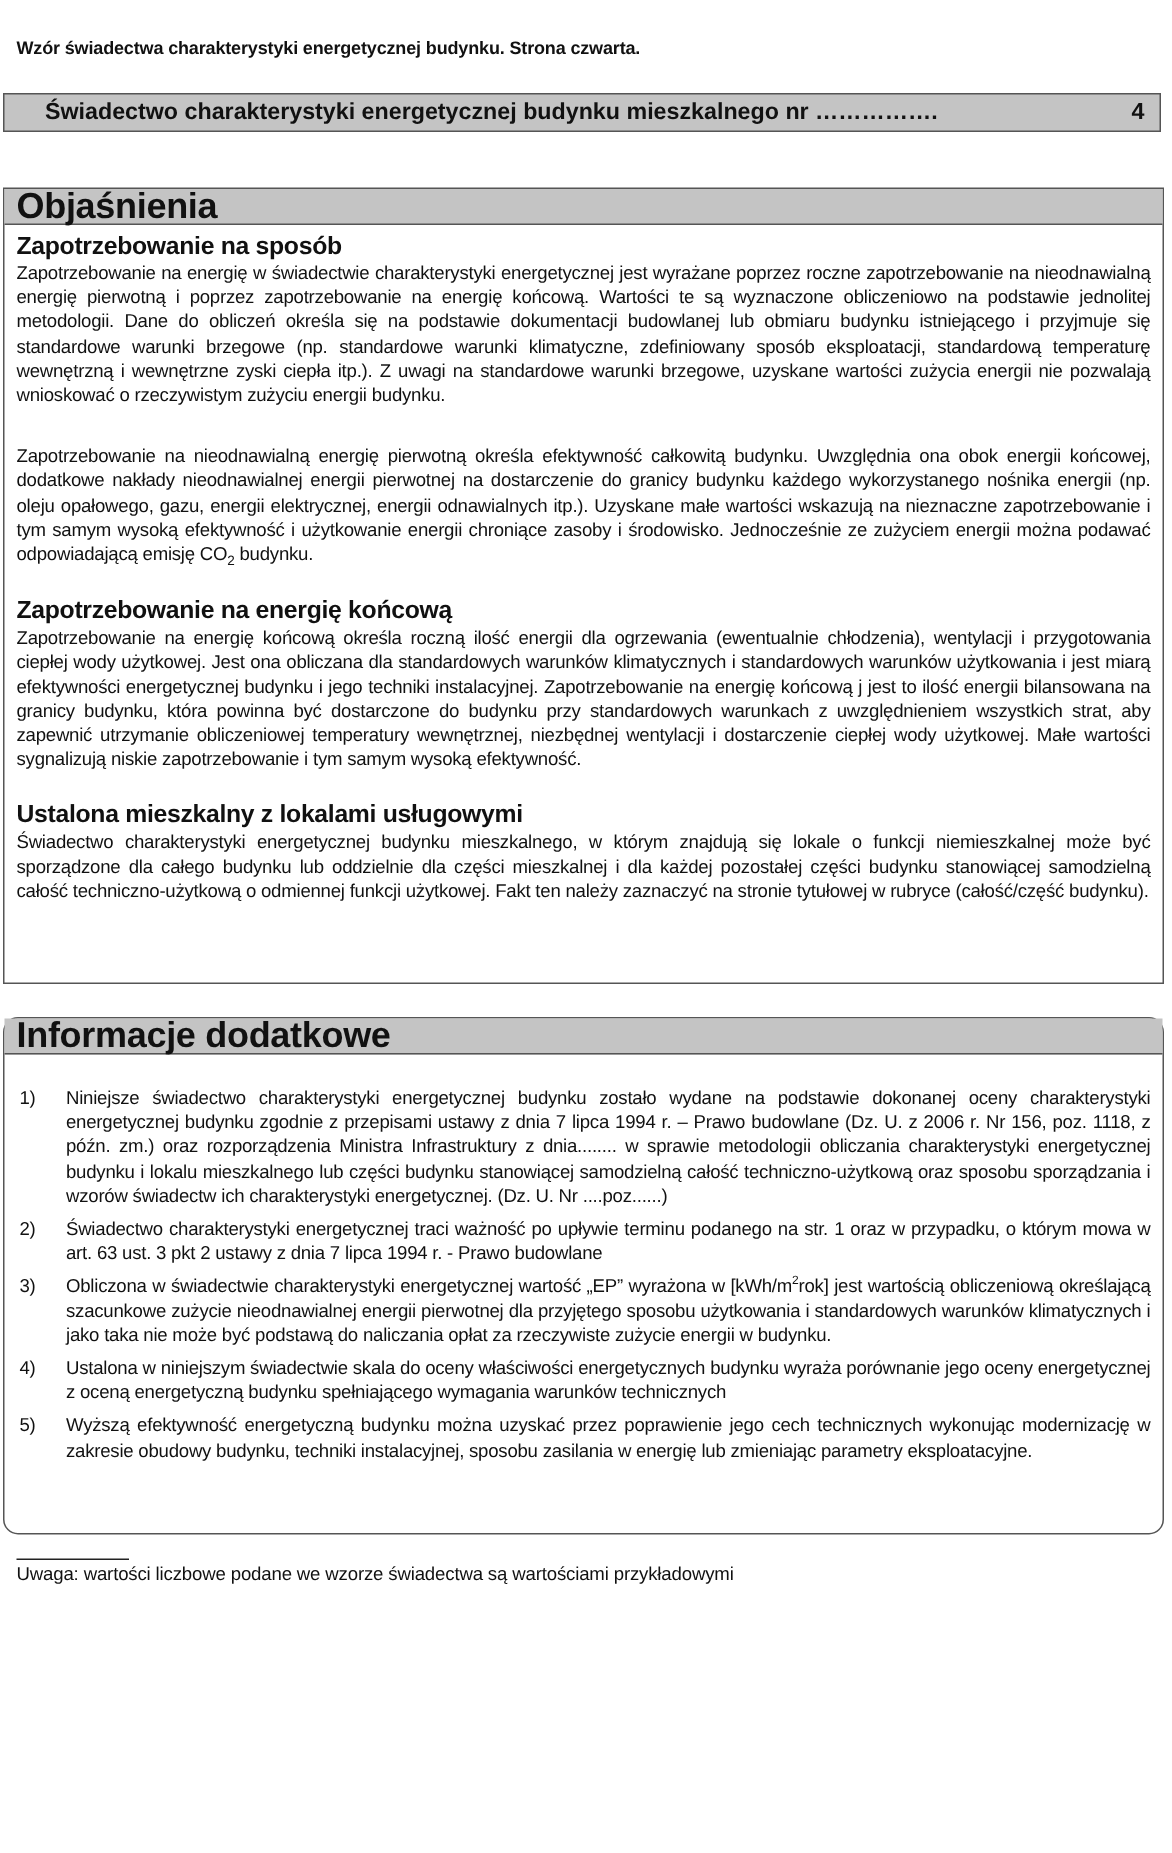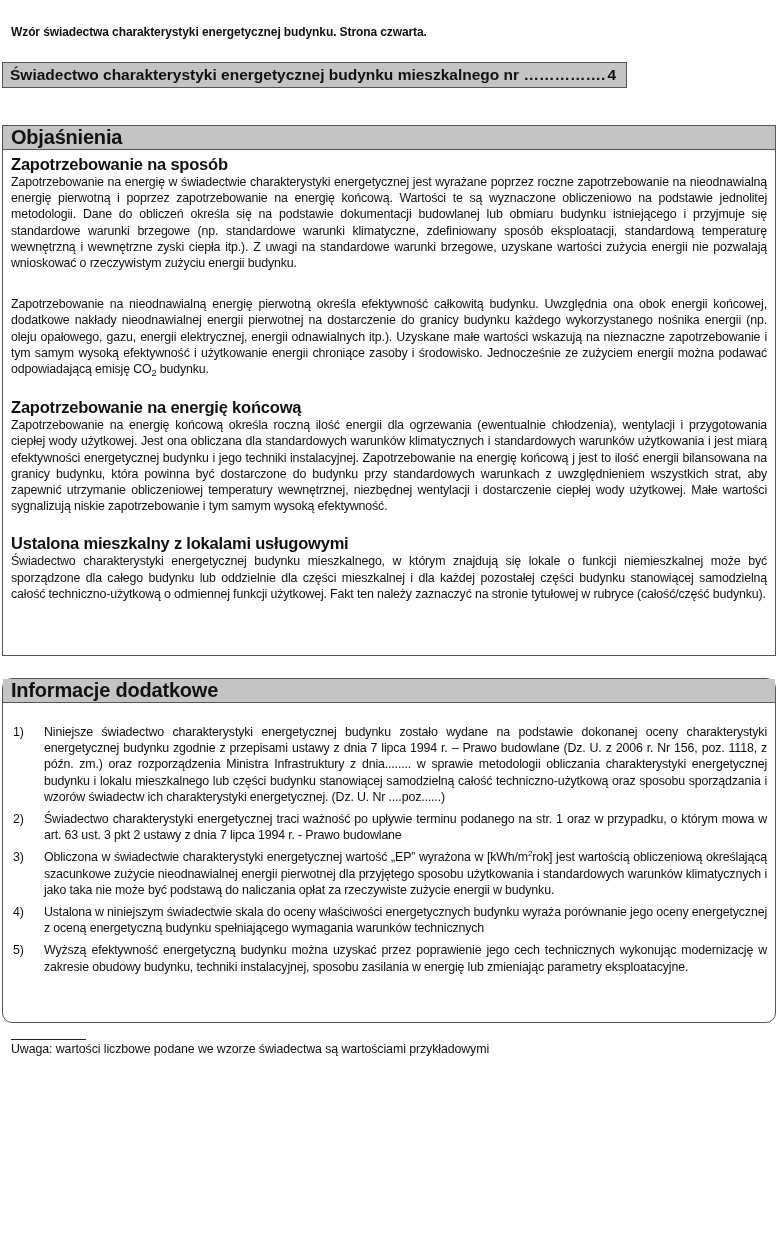--- a/index.html
+++ b/index.html
@@ -5,35 +5,35 @@
     html, body { margin: 0; padding: 0; background: #ffffff; }
     body {
       width: 781px; height: 1235px; position: relative; overflow: hidden;
       font-family: "Liberation Sans", sans-serif; color: #111;
     }
     .doc-title {
       position: absolute; left: 11px; top: 25px;
       font-size: 12px; font-weight: bold; letter-spacing: -0.1px;
     }
     .cert-bar {
-      position: absolute; left: 2px; top: 62px; width: 625px; height: 26px;
+      position: absolute; left: 2px; top: 62px; width: 772px; height: 26px;
       background: #c4c4c4; border: 1px solid #555;
       box-sizing: border-box;
       display: flex; align-items: center; justify-content: space-between;
-      padding: 0 10px 0 7px;
+      padding: 0 10px 0 27px;
       font-size: 15.5px; font-weight: bold;
     }
     .section {
       position: absolute; left: 2px; width: 774px;
       border: 1px solid #555; box-sizing: border-box; background: #fff;
     }
     .section-head {
       background: #c4c4c4; border-bottom: 1px solid #555;
       height: 24px; box-sizing: border-box;
-      padding: 0 8px; font-size: 20px; font-weight: bold;
+      padding: 0 8px; font-size: 24px; font-weight: bold;
       line-height: 23px; letter-spacing: -0.2px;
     }
     #sec-explain { top: 125px; height: 531px; }
     #sec-info { top: 678px; height: 345px; border-radius: 10px; }
     .sub {
       padding: 0 8px;
     }
     .sub h3 {
       margin: 0; font-size: 16.5px; font-weight: bold; line-height: 20px;
       letter-spacing: -0.2px;

